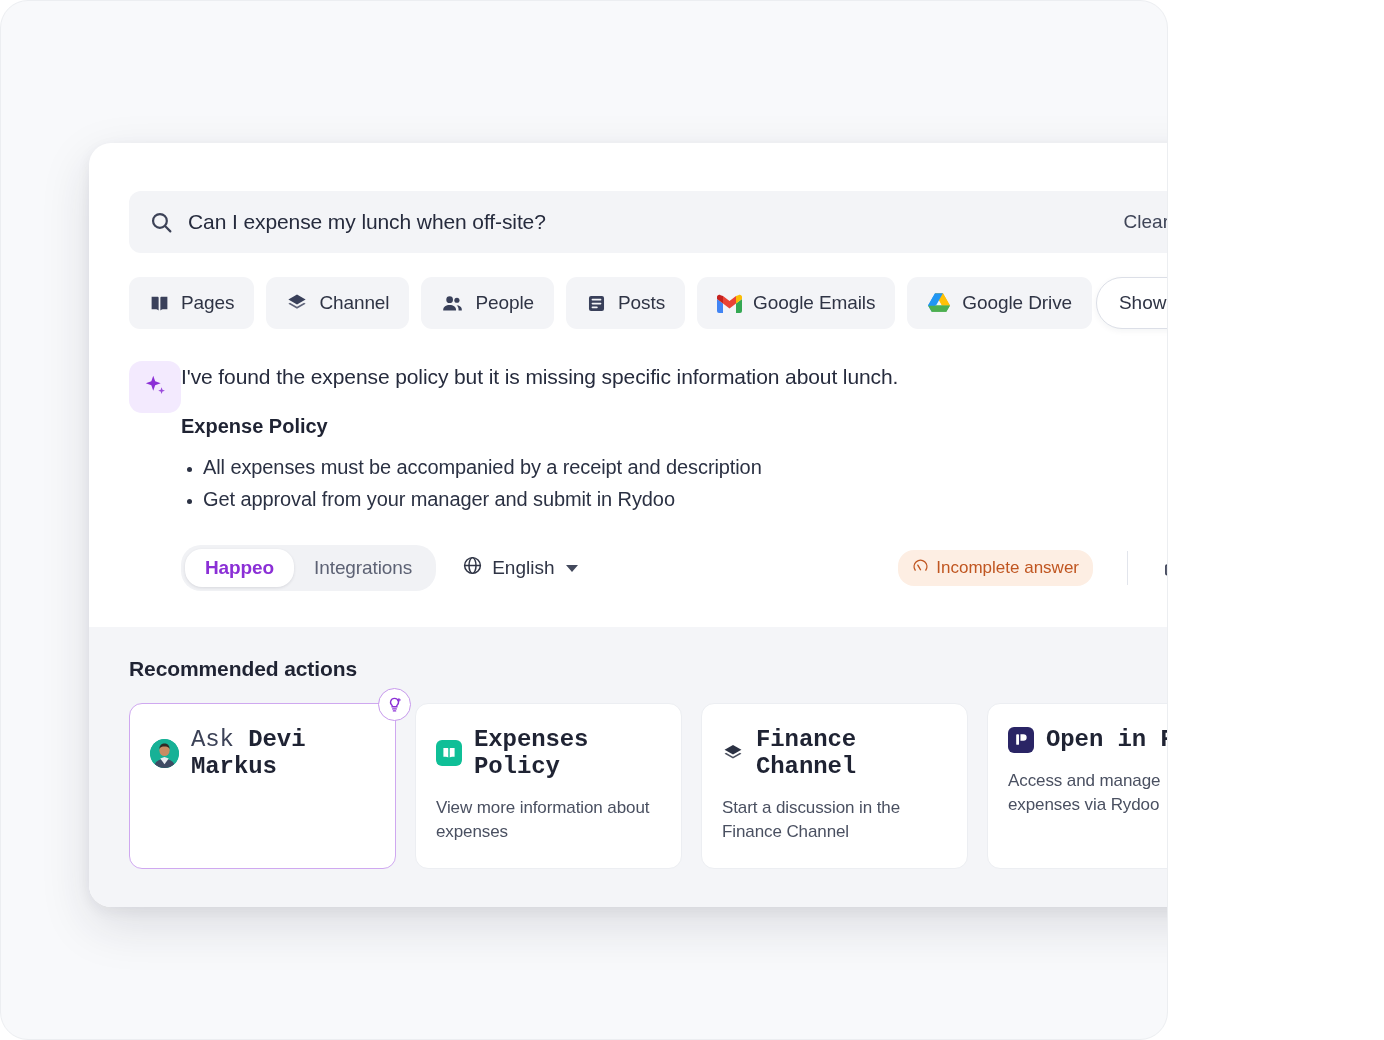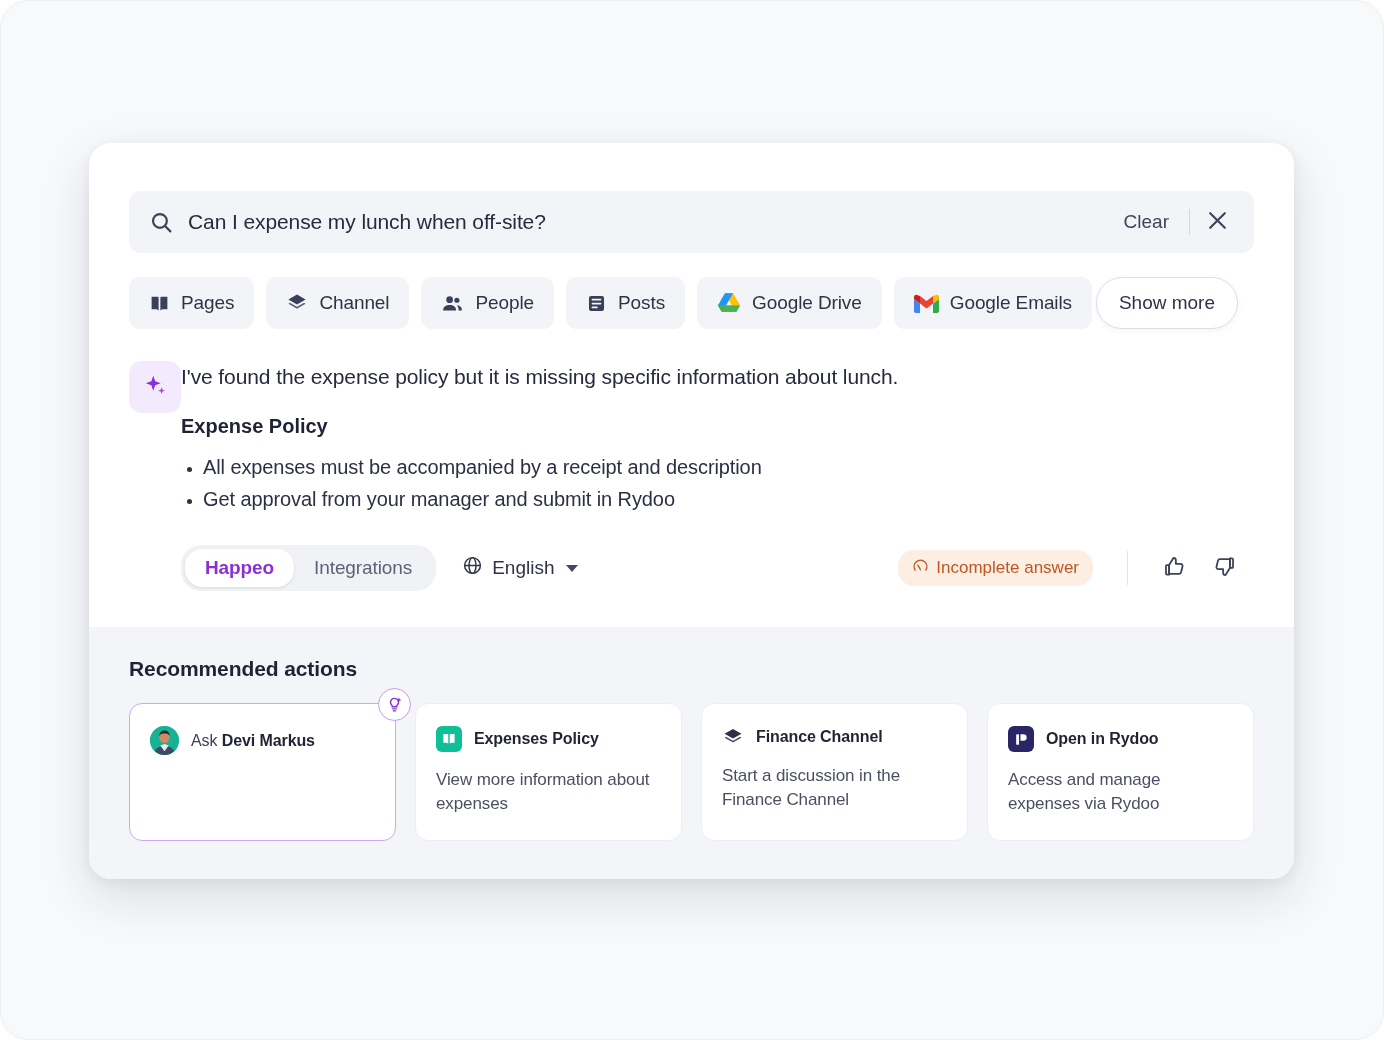--- a/index.html
+++ b/index.html
@@ -7,21 +7,21 @@
   html, body {
     width: 1384px;
     height: 1040px;
     font-family: "Liberation Sans", sans-serif;
     background: #ffffff;
   }
 
   .page-frame {
     position: absolute;
     left: 0; top: 0;
-    width: 1384px; height: 1040px;
+    width: 1168px; height: 1040px;
     background: #f8f9fb;
     border-radius: 28px;
     border: 1px solid #eceef1;
     overflow: hidden;
   }
 
   
   .modal {
     position: absolute;
     left: 88px; top: 142px;
@@ -223,21 +223,21 @@
     flex: 1 1 0;
     background: #ffffff;
     border: 1px solid #eceef2;
     border-radius: 13px;
     padding: 22px 20px 24px 20px;
     cursor: pointer;
     min-height: 118px;
   }
   .rec-card.highlight { border: 1px solid #cfa8f0; }
   .rec-head { display: flex; align-items: center; gap: 12px; }
-  .rec-name { font-size: 16px; color: #1f2333; letter-spacing: -0.1px; }
+  .rec-name { font-size: 24px; color: #1f2333; letter-spacing: -0.1px; font-family: Liberation Mono, monospace; }
   .rec-name b { font-weight: bold; }
   .rec-name .muted { color: #3c4257; font-weight: normal; }
   .rec-desc {
     margin-top: 16px;
     font-size: 17px;
     color: #4a5061;
     line-height: 1.4;
     letter-spacing: -0.1px;
   }
   .bulb-badge {
@@ -336,43 +336,43 @@
               <rect x="6.4" y="6.7" width="11.2" height="1.9" rx="0.9" fill="#f3f4f7"></rect>
               <rect x="6.4" y="11.1" width="11.2" height="1.9" rx="0.9" fill="#f3f4f7"></rect>
               <rect x="6.4" y="15.5" width="7" height="1.9" rx="0.9" fill="#f3f4f7"></rect>
             </svg>
           </span>
           <span>Posts</span>
         </button>
 
         <button class="chip">
           <span class="chip-ico">
+            <svg width="25" height="19" viewBox="0 0 50 38">
+              <path d="M4 38h8V19L0 10v24a4 4 0 0 0 4 4z" fill="#4285f4"></path>
+              <path d="M38 38h8a4 4 0 0 0 4-4V10l-12 9v19z" fill="#34a853"></path>
+              <path d="M38 4v15l12-9V6c0-3.7-4.2-5.8-7.2-3.6L38 4z" fill="#fbbc04"></path>
+              <path d="M12 19V4L25 13.8 38 4v15L25 28.8 12 19z" fill="#ea4335"></path>
+              <path d="M0 6v4l12 9V4L7.2 2.4C4.2.2 0 2.3 0 6z" fill="#c5221f"></path>
+            </svg>
+          </span>
+          <span>Google Emails</span>
+        </button>
+
+        <button class="chip">
+          <span class="chip-ico">
             <svg width="24" height="22" viewBox="0 0 48 44">
               <path d="M16.1 2.5 2.1 27l7.3 12.6 14-24.5L16.1 2.5z" fill="#2196f3"></path>
               <path d="M16.1 2.5h15.8L45.9 27H30.1L16.1 2.5z" fill="#ffc107"></path>
               <path d="M9.4 39.6h29.2L45.9 27H16.8L9.4 39.6z" fill="#4caf50"></path>
               <path d="M16.1 2.5 23.4 15.1 30.1 27H45.9L31.9 2.5H16.1z" fill="#ffc107"></path>
               <path d="M2.1 27 9.4 39.6h29.2L45.9 27H2.1z" fill="#4caf50"></path>
               <path d="M16.1 2.5 2.1 27h15.9L31.9 2.5H16.1z" fill="#2196f3"></path>
             </svg>
           </span>
           <span>Google Drive</span>
-        </button>
-
-        <button class="chip">
-          <span class="chip-ico">
-            <svg width="25" height="19" viewBox="0 0 50 38">
-              <path d="M4 38h8V19L0 10v24a4 4 0 0 0 4 4z" fill="#4285f4"></path>
-              <path d="M38 38h8a4 4 0 0 0 4-4V10l-12 9v19z" fill="#34a853"></path>
-              <path d="M38 4v15l12-9V6c0-3.7-4.2-5.8-7.2-3.6L38 4z" fill="#fbbc04"></path>
-              <path d="M12 19V4L25 13.8 38 4v15L25 28.8 12 19z" fill="#ea4335"></path>
-              <path d="M0 6v4l12 9V4L7.2 2.4C4.2.2 0 2.3 0 6z" fill="#c5221f"></path>
-            </svg>
-          </span>
-          <span>Google Emails</span>
         </button>
 
         <button class="show-more">Show more</button>
       </div>
 
       <div class="answer-row">
         <div class="ai-badge">
           <span>
             <svg width="27" height="27" viewBox="0 0 24 24" fill="#8b2fd6">
               <path d="M10 3.4 11.7 8.3 16.6 10 11.7 11.7 10 16.6 8.3 11.7 3.4 10 8.3 8.3 10 3.4z"></path>

